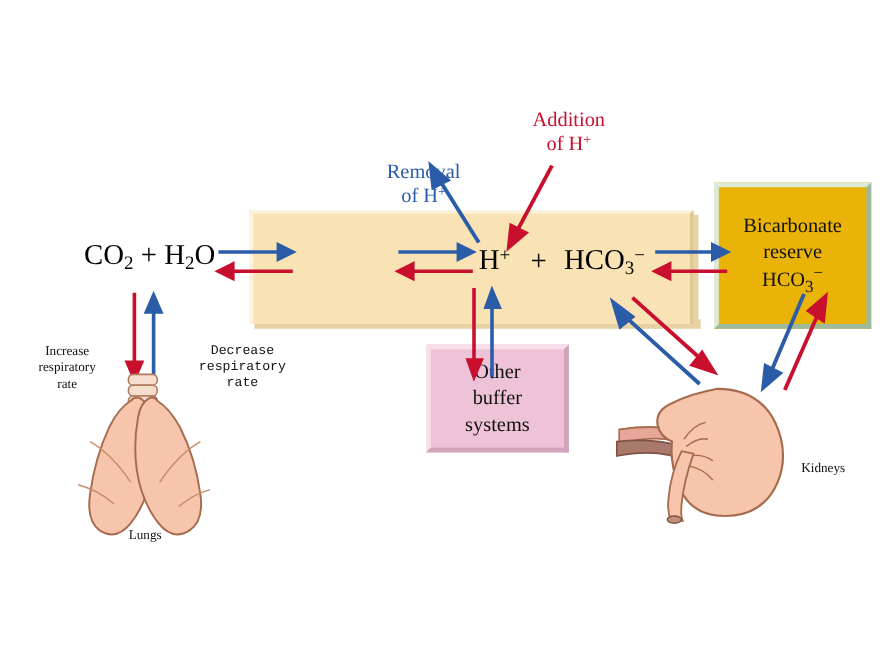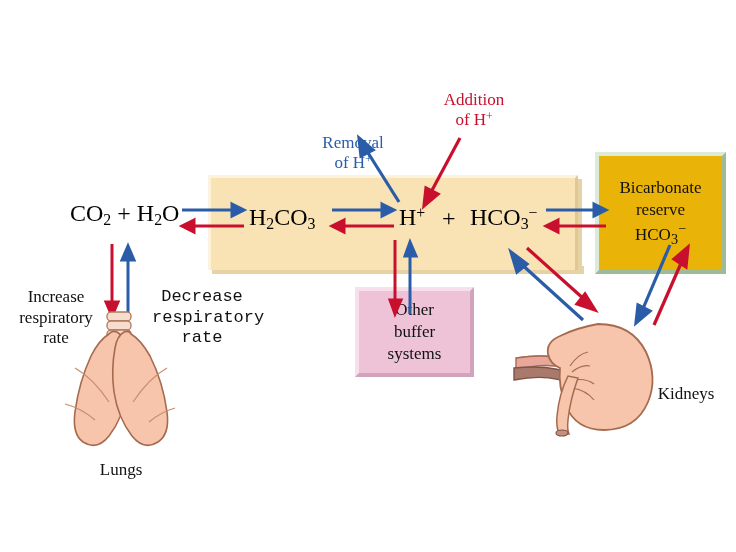--- a/index.html
+++ b/index.html
@@ -96,21 +96,21 @@
     font-size: 17px;
     text-align: center;
     line-height: 1.2;
     white-space: nowrap;
   }
   .callout sup { font-size: 0.68em; vertical-align: 0.4em; }
   .blue-text { color: #2a5ca8; }
   .red-text { color: #c8102e; }
 
   .plain-label {
-    font-size: 17px;
+    font-size: 11px;
     color: #111;
     text-align: center;
     line-height: 1.22;
     white-space: nowrap;
   }
 
   svg { overflow: visible; }
 </style>
 </head>
 <body>
@@ -124,21 +124,20 @@
   <div class="abs" id="green-box">
     <div id="green-box-label">Bicarbonate<br>reserve<br>HCO<sub>3</sub><sup>−</sup></div>
   </div>
 
   <div class="abs" id="pink-box">
     <div id="pink-box-label">Other<br>buffer<br>systems</div>
   </div>
 
   <div class="abs eq" style="left:70px; top:189px;margin-top:12px;">CO<sub>2</sub> + H<sub>2</sub>O</div>
 
-  <div class="abs eq" style="left:249px; top:205px;">H<sub>2</sub>CO<sub>3</sub></div>
 
   <div class="abs eq" style="left:399px; top:205px;">H<sup>+</sup></div>
 
   <div class="abs eq" style="left:442px; top:206px;">+</div>
 
   <div class="abs eq" style="left:470px; top:205px;">HCO<sub>3</sub><sup>−</sup></div>
 
   <svg class="abs" style="left:182px; top:202px;" width="64" height="34">
     <g stroke="#2a5ca8" stroke-width="3" fill="#2a5ca8">
       <line x1="0" y1="8" x2="50" y2="8"></line>
@@ -261,21 +260,21 @@
              q-14 -18 -18 -44 q-3 -22 1 -44 q2 -12 9 -16 q5 -2 7 2 Z" fill="#f6c5ab" stroke="#a66a4e" stroke-width="1.6"></path>
 
     <g stroke="#c98b6e" stroke-width="1.2" fill="none">
       <path d="M20 56 q18 10 34 34"></path>
       <path d="M10 92 q16 4 30 16"></path>
       <path d="M112 56 q-18 10 -34 34"></path>
       <path d="M120 96 q-14 4 -26 14"></path>
     </g>
   </svg>
 
-  <div class="abs plain-label" style="left:78px; top:460px; width:86px;">Lungs</div>
+  <div class="abs plain-label" style="left:78px; top:440px; width:86px;">Lungs</div>
 
   <svg class="abs" style="left:512px; top:318px;" width="160" height="118">
 
     <path d="M4 40 q40 -6 62 6" fill="none" stroke="#a66a4e" stroke-width="1.4"></path>
     <path d="M4 40 q40 -6 62 6 l-2 8 q-24 -12 -60 -2 Z" fill="#e8a79a" stroke="#a66a4e" stroke-width="1.4"></path>
 
     <path d="M2 50 q40 -4 62 8 l-2 9 q-24 -12 -60 -5 Z" fill="#a97a6c" stroke="#7d5346" stroke-width="1.4"></path>
 
     <path d="M86 6 q34 0 48 28 q12 26 2 50 q-12 28 -44 28 q-28 0 -38 -24
              q-8 -20 -6 -38 q-10 -4 -12 -14 q-2 -12 12 -18 q16 -8 38 -12 Z" fill="#f6c5ab" stroke="#a66a4e" stroke-width="1.8"></path>

